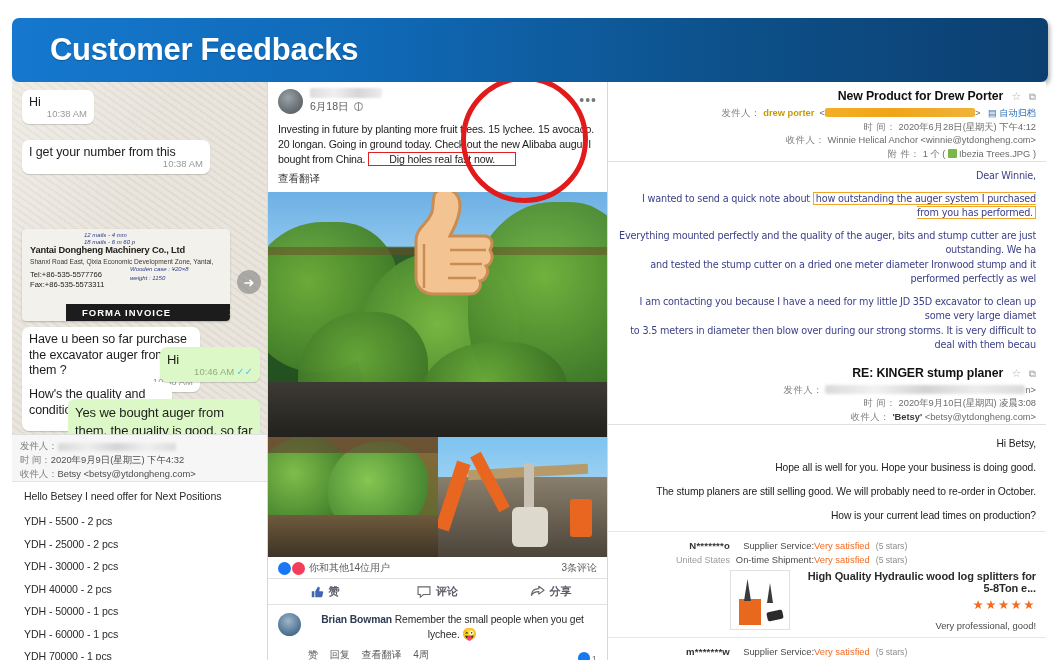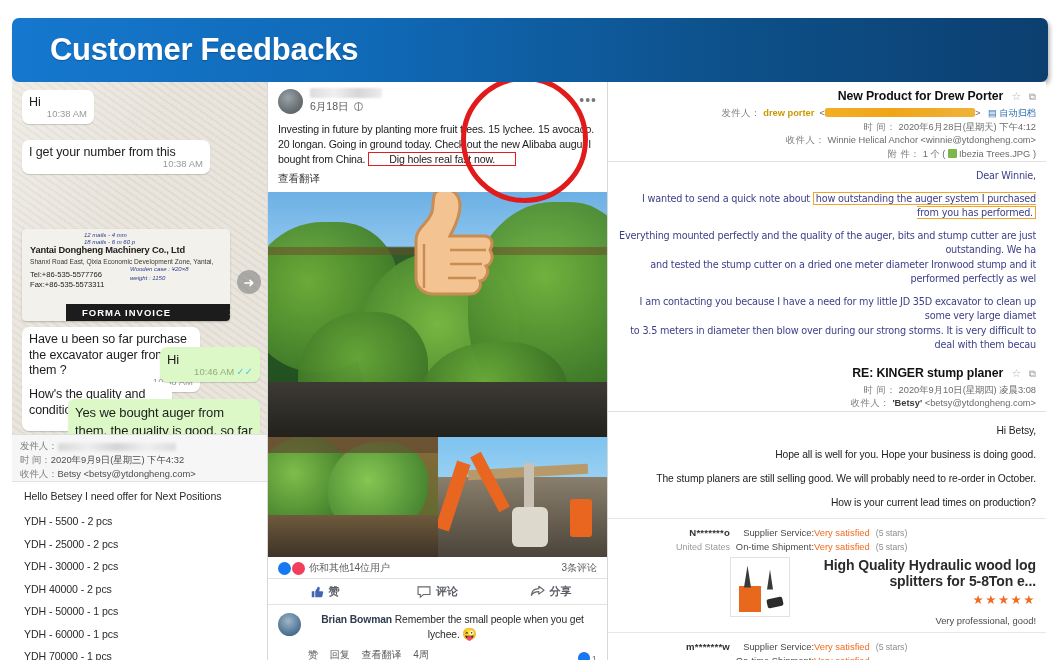--- a/index.html
+++ b/index.html
@@ -212,21 +212,21 @@
   .rev-right { flex:1; }
   .rev-line { display:flex; font-size:9.4px; margin-bottom:3px; align-items:baseline; }
   .rev-line .rl-k { width:84px; color:#4a4a4a; flex:none;}
   .rev-line .rl-v { color:#f36b22; margin-right:6px; }
   .rev-line .rl-s { color:#8d8d8d; font-size:8.6px; }
   .rev-prod { display:flex; gap:9px; margin-top:5px; }
   .rev-thumb {
     width:60px; height:60px; border:1px solid #e2e2e2; background:#fff; flex:none;
     position:relative; overflow:hidden;
   }
-  .rev-title { font-size:14px; color:#2b2b2b; font-weight:bold; letter-spacing:-0.1px; }
+  .rev-title { font-size:11px; color:#2b2b2b; font-weight:bold; letter-spacing:-0.1px; }
   .stars { color:#f36b22; font-size:12.5px; letter-spacing:1.5px; margin-top:3px; }
   .rev-cmt { font-size:9.4px; color:#4a4a4a; margin-top:8px; }
 </style>
 </head>
 <body>
 
 <div id="root">
 
   <div class="banner">
     <div class="banner-title">Customer Feedbacks</div>
@@ -461,20 +461,24 @@
       </div>
 
       <div class="mail-block" style="padding-top:2px;">
         <div>
           <span class="mail-subject">RE: KINGER stump planer</span>
           <span class="mail-star">☆</span>
           <span class="mail-pop">⧉</span>
         </div>
         <div class="mail-meta">
           <div>
+            <span class="k">发件人：</span>
+            <span class="mask gray"></span><span>n&gt;</span>
+          </div>
+          <div>
             <span class="k">时  间：</span>
             <span>2020年9月10日(星期四) 凌晨3:08</span>
           </div>
           <div>
             <span class="k">收件人：</span>
             <span style="font-weight:bold;color:#3a3a3a;">'Betsy'</span>
             <span>&lt;betsy@ytdongheng.com&gt;</span>
           </div>
         </div>
       </div>

